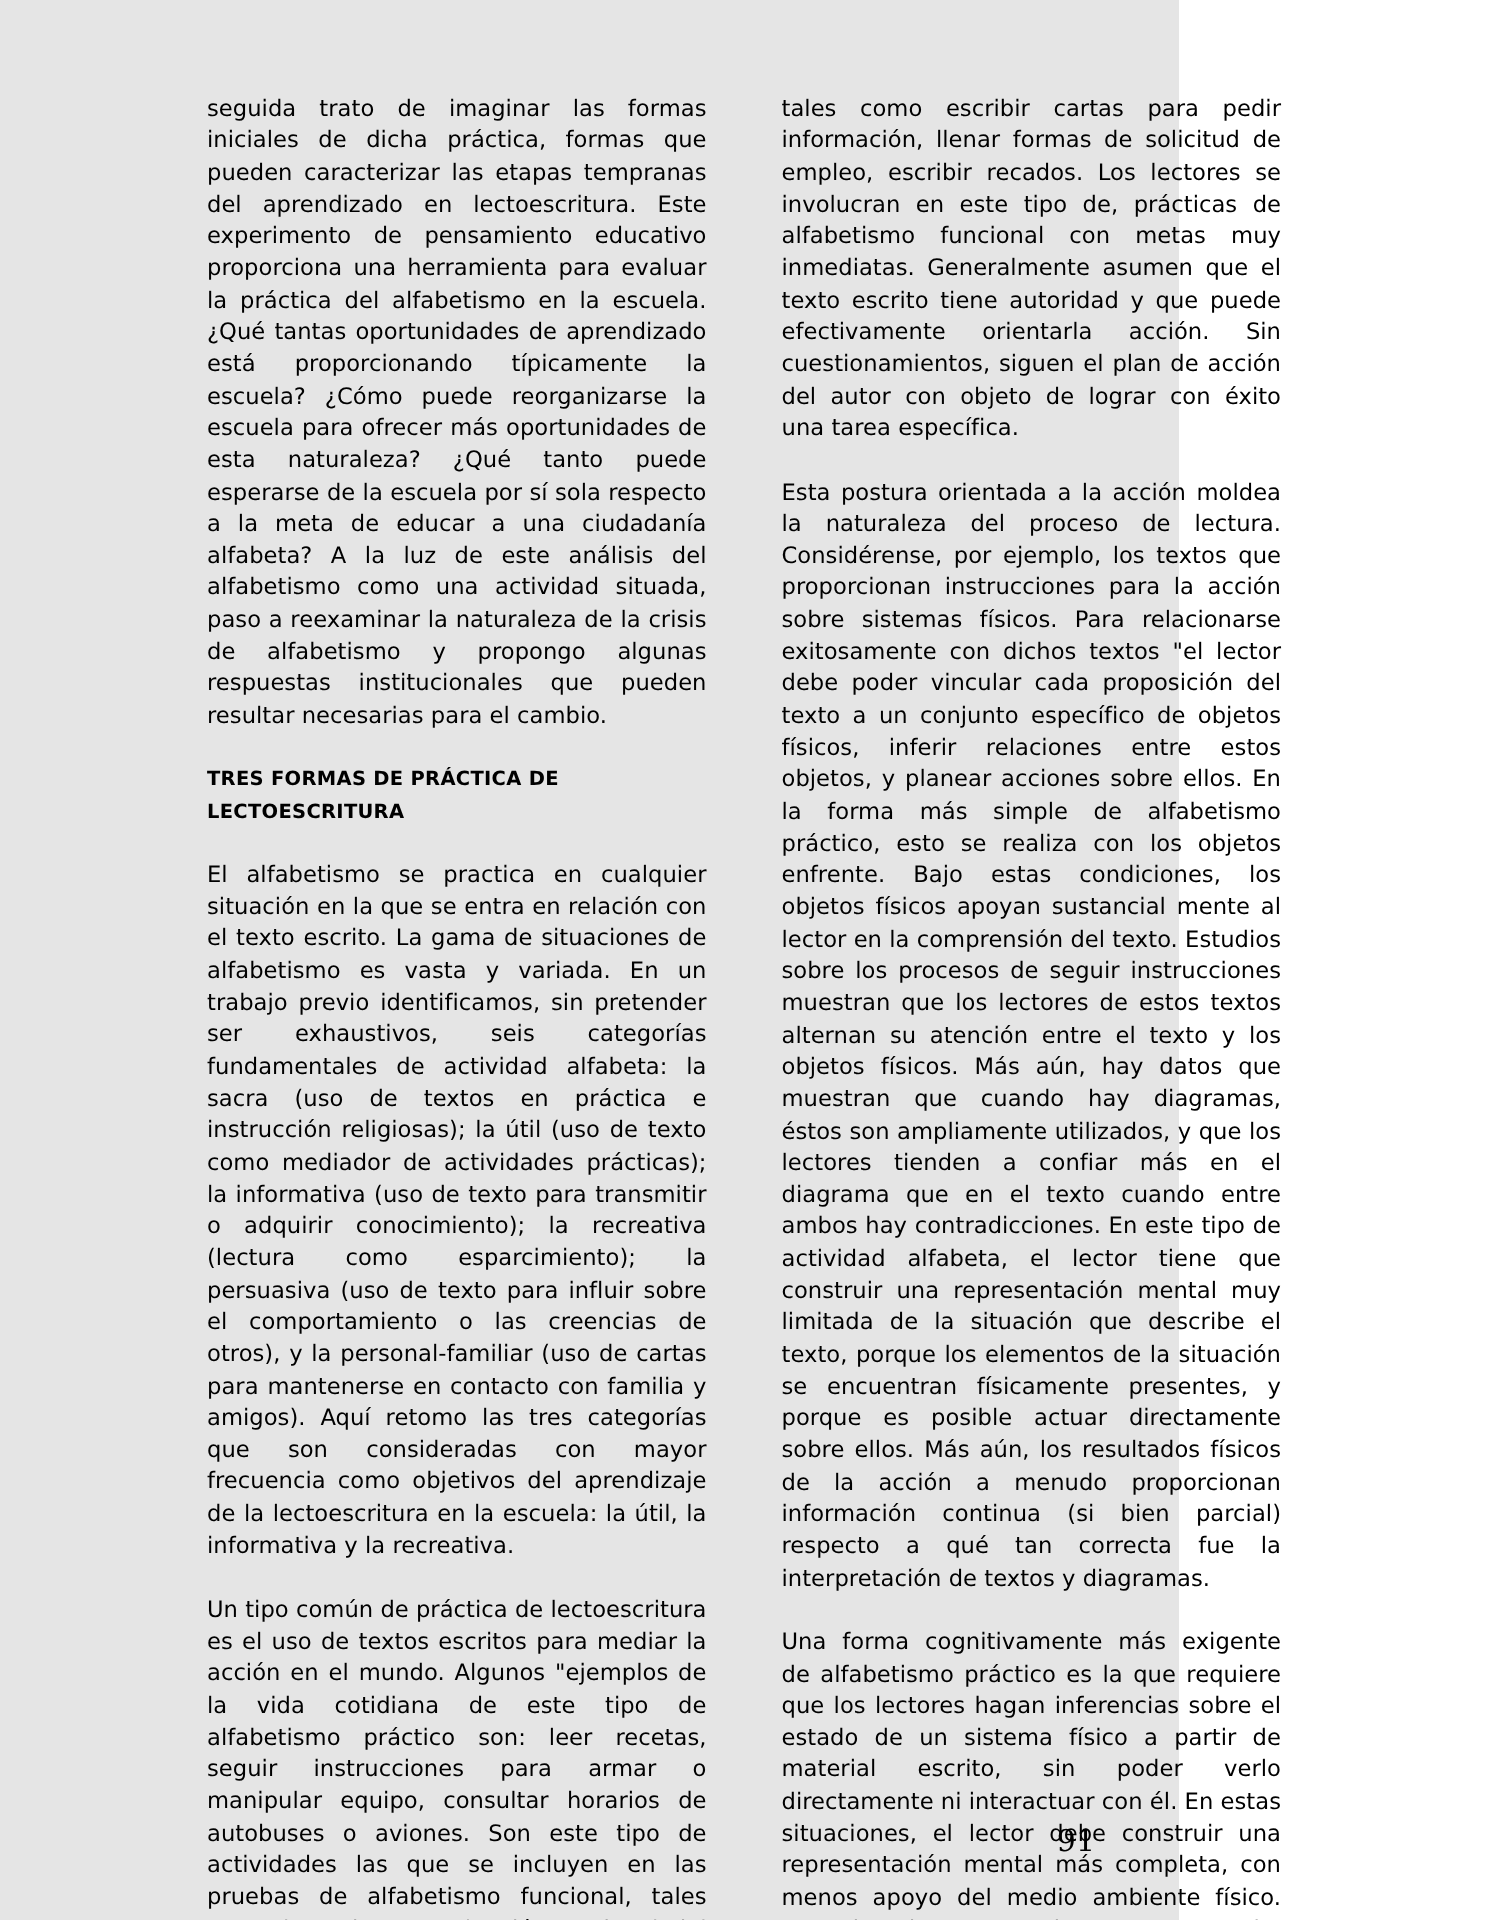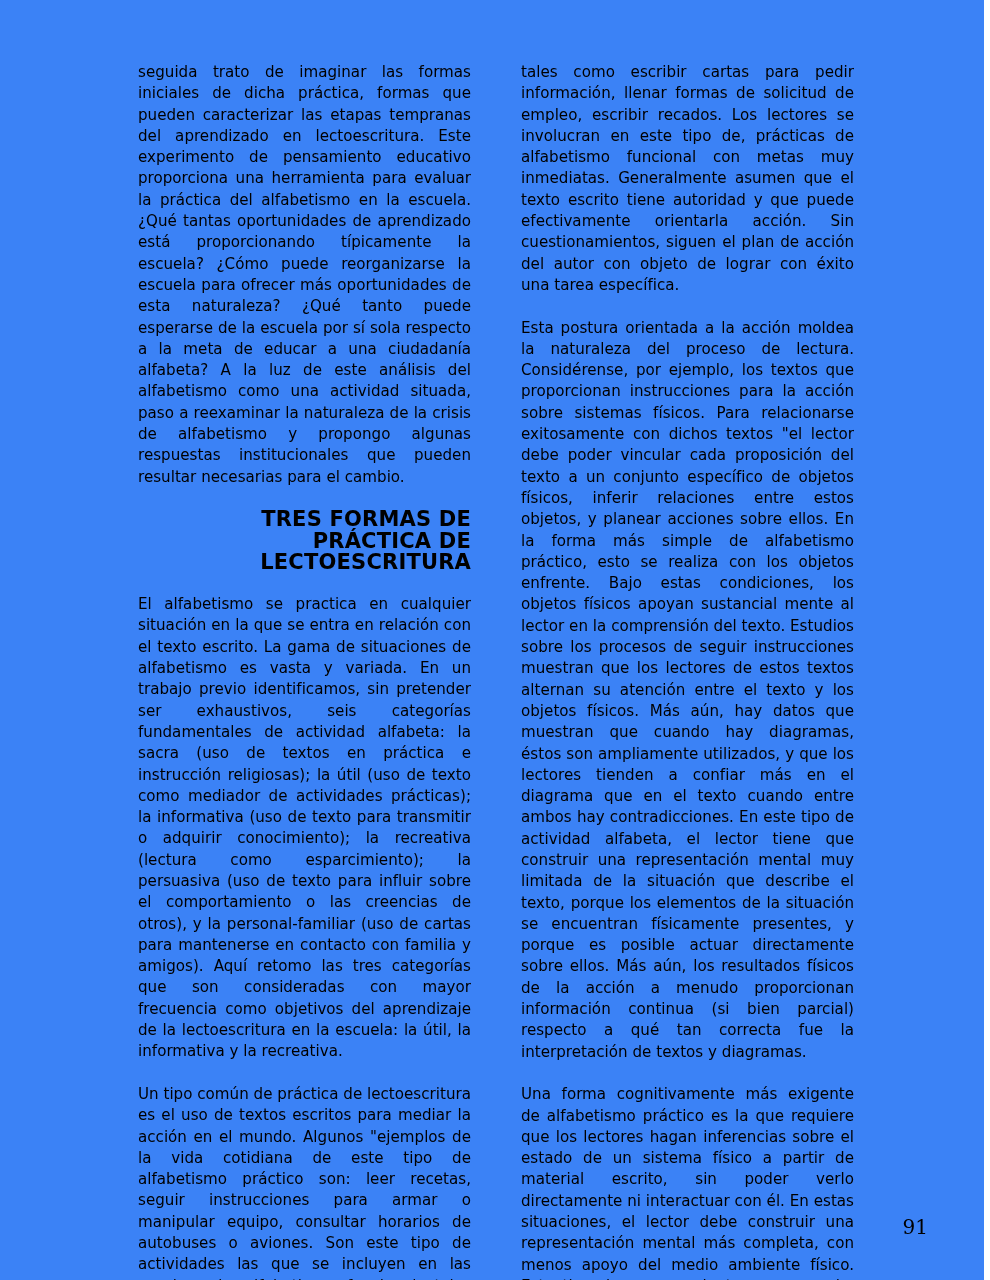--- a/index.html
+++ b/index.html
@@ -11,23 +11,23 @@
     width: 990px;
     height: 1280px;
     position: relative;
     font-family: "DejaVu Sans", sans-serif;
     color: #000000;
     overflow: hidden;
   }
   #page {
     position: absolute;
     left: 0; top: 0;
-    width: 984px;
+    width: 786px;
     height: 1280px;
-    background: #3b82f6;
+    background: #e5e5e5;
     text-decoration: underline;
   }
   .columns {
     position: absolute;
     left: 138px;
     top: 62px;
     width: 716px;
     display: flex;
     flex-direction: row;
     gap: 50px;
@@ -43,24 +43,24 @@
     text-align-last: left;
     letter-spacing: 0.02px;
     word-spacing: 0px;
     hyphens: none;
   }
   p.para.tight {
     margin-bottom: 0;
   }
   h2.section-heading {
     margin: 21px 0 21px 0;
-    font-size: 21px;
+    font-size: 13px;
     line-height: 21.3px;
     font-weight: bold;
-    text-align: right;
+    text-align: left;
     letter-spacing: 0.2px;
   }
   h2.section-heading.spaced-top {
     margin-top: 24px;
     margin-bottom: 24px;
   }
   .page-number {
     position: absolute;
     right: 56px;
     bottom: 41px;

